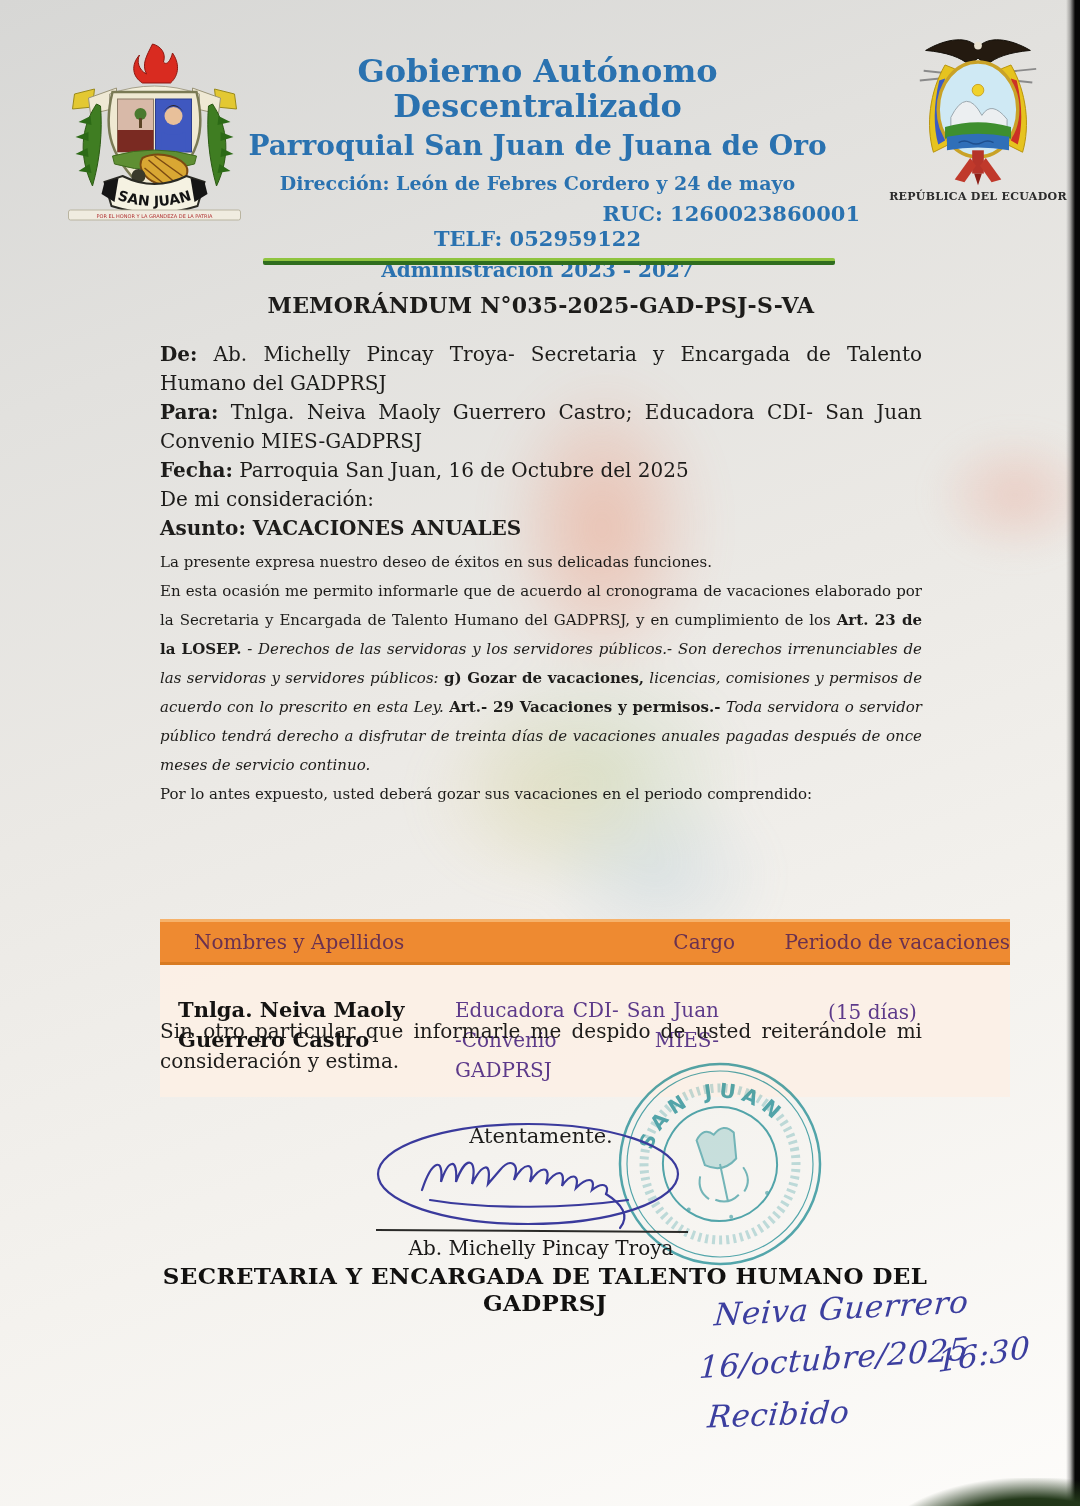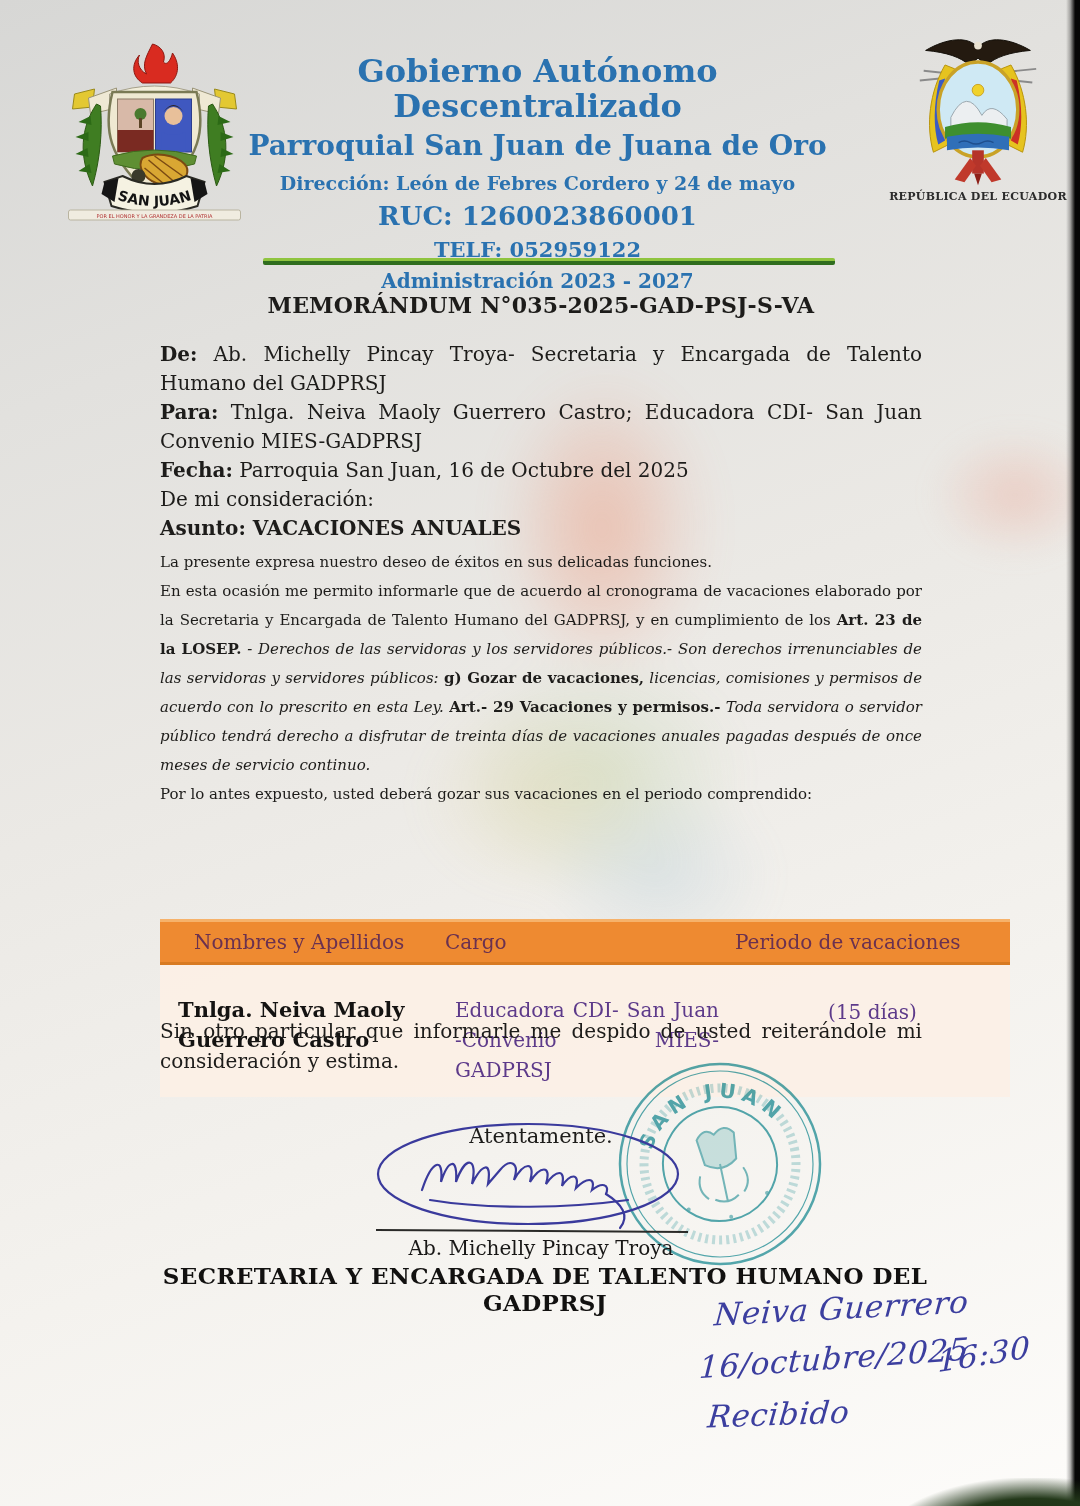--- a/index.html
+++ b/index.html
@@ -25,40 +25,40 @@
 
   
   .crest-left{position:absolute;left:52px;top:36px;width:205px;height:185px;}
   .crest-right{position:absolute;left:898px;top:32px;width:160px;height:160px;}
   .crest-caption{position:absolute;left:868px;top:190px;width:220px;text-align:center;
     font-size:11px;font-weight:700;color:#2b2b2b;letter-spacing:.3px;}
   .head-text{position:absolute;left:215px;top:54px;width:645px;text-align:center;color:#2a72b0;font-weight:700;}
   .h1{font-size:32px;line-height:1.1;margin-bottom:7px;}
   .h2{font-size:28px;line-height:1.1;margin-bottom:10px;}
   .h3{font-size:19px;margin-bottom:7px;}
-  .h4{font-size:26px;margin-bottom:6px;}
+  .h4{font-size:21px;text-align:right;}
   .h5{font-size:21px;margin-bottom:7px;}
   .h6{font-size:20px;}
   .green-rule{position:absolute;left:263px;top:258px;width:572px;height:7px;
     background:linear-gradient(180deg,#8fc43f 0 45%,#2f6d1e 45% 100%);border-radius:2px;}
 
   
   .memo-title{position:absolute;left:160px;top:292px;width:762px;text-align:center;
     font-size:22px;font-weight:700;letter-spacing:.2px;}
   .fields{position:absolute;left:160px;top:340px;width:762px;font-size:20px;line-height:29px;text-align:justify;}
   .paragraphs{position:absolute;left:160px;top:548px;width:762px;font-size:15px;line-height:29px;text-align:justify;}
   .par{margin:0;}
   .b{font-weight:700;} .i{font-style:italic;} .bi{font-weight:700;}
 
   
   .memo-table{position:absolute;left:160px;top:878px;width:850px;}
   .mt-head{display:grid;grid-template-columns:285px 290px 275px;background:#ee8a31;
     border-top:3px solid #f6b26b;border-bottom:3px solid #d87a22;
     color:#6a3150;font-size:20px;align-items:center;height:40px;margin-top:41px;}
-  .mt-head .c1{padding-left:34px;} .mt-head .c2,.mt-head .c3{text-align:left;}
+  .mt-head .c1{padding-left:34px;} .mt-head .c2,.mt-head .c3{text-align:right;}
   .mt-body{display:grid;grid-template-columns:285px 290px 275px;background:rgba(252,240,230,.9);min-height:132px;}
   .cell-name{padding:30px 10px 0 18px;font-weight:700;font-size:21px;line-height:1.45;color:#141312;}
   .cell-cargo{padding:30px 16px 0 10px;font-size:20px;line-height:1.5;color:#5d3a8a;text-align:justify;}
   .cell-period{padding:30px 6px 0 6px;font-size:20px;line-height:1.5;color:#5d3a8a;text-align:center;}
   .period-days{margin-top:2px;}
 
   .closing{position:absolute;left:160px;top:1016px;width:762px;font-size:20px;line-height:30px;text-align:justify;}
   .regards{position:absolute;left:160px;top:1124px;width:762px;text-align:center;font-size:21px;}
   .sig-svg{position:absolute;left:360px;top:1112px;}
   .sig-line{position:absolute;left:376px;top:1230px;width:312px;height:2px;background:#2a2a28;transform:rotate(.4deg);}

